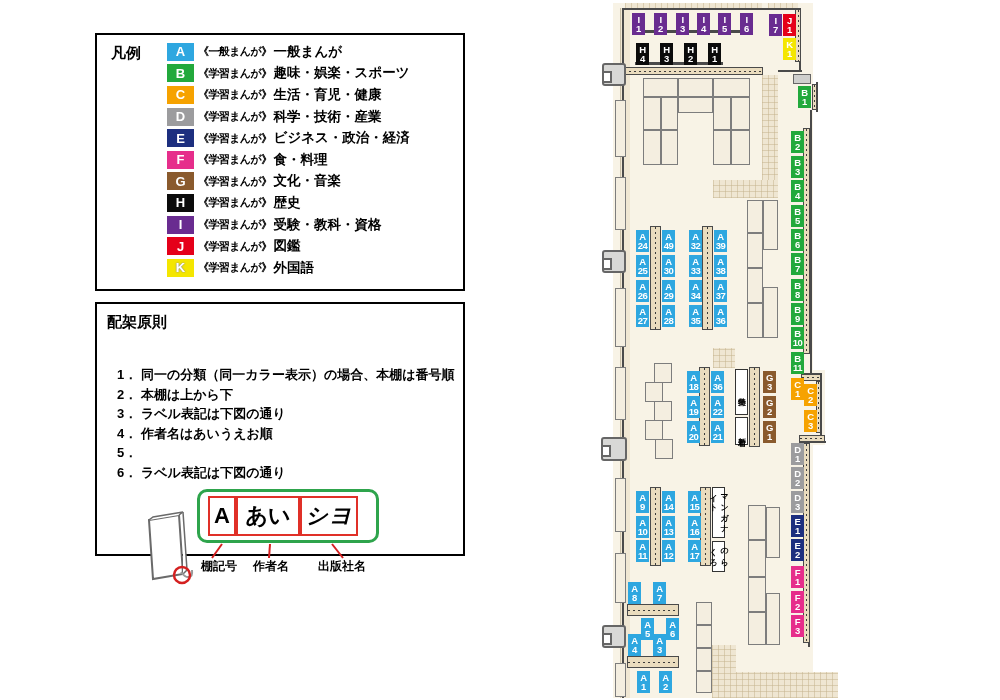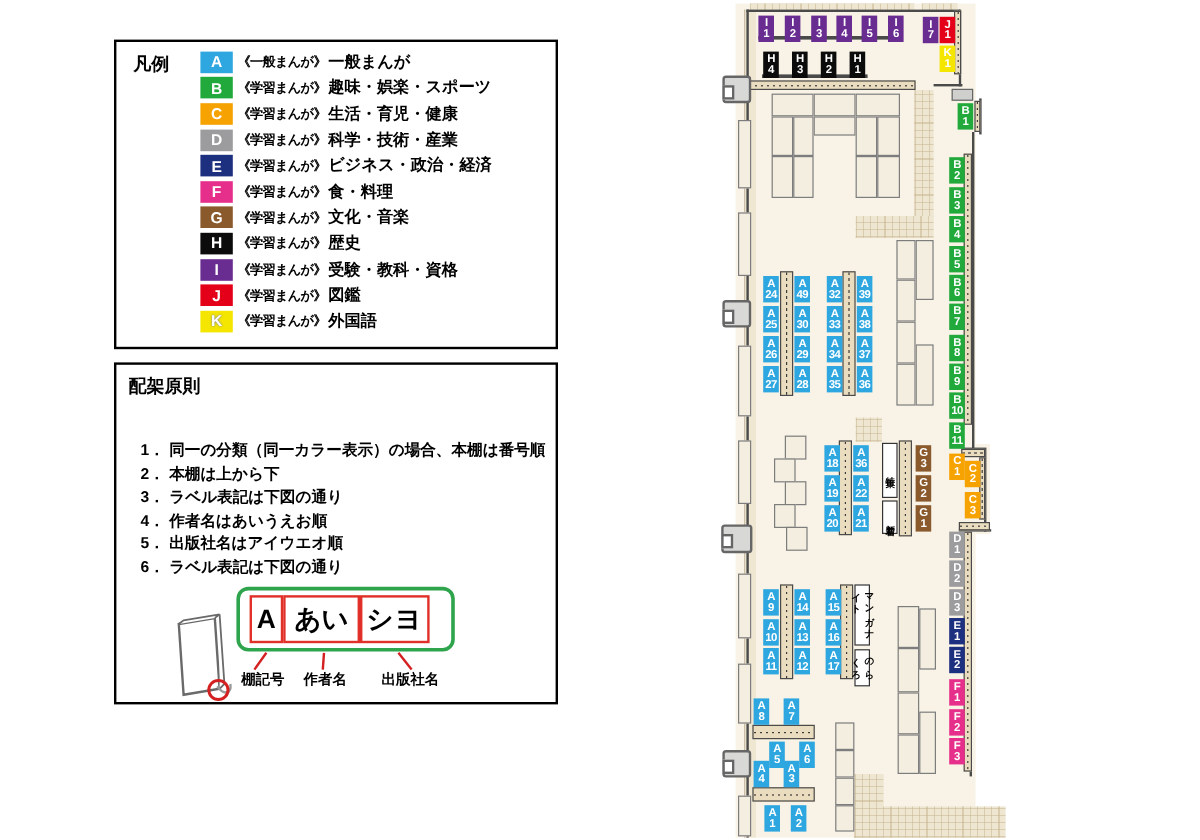--- a/index.html
+++ b/index.html
@@ -12,36 +12,36 @@
   .legend{left:95px;top:33px;width:370px;height:258px;}
   .legend-title{position:absolute;left:14px;top:9px;font-size:15px;font-weight:bold;}
   .legend-rows{position:absolute;left:70px;top:6px;}
   .lrow{display:flex;align-items:center;height:21.6px;}
   .chip-box{width:27px;height:18px;display:flex;align-items:center;justify-content:center;
             color:#fff;font-weight:bold;font-size:13px;flex:none;}
   .series{font-size:11px;font-weight:bold;letter-spacing:-0.6px;margin-left:4px;white-space:nowrap;}
   .cat{font-size:13.5px;font-weight:bold;margin-left:2px;white-space:nowrap;}
   .k-outline{color:#fff;text-shadow:0 0 2px #8f8f8f,0 0 1px #8f8f8f;}
 
-  .principles{left:95px;top:302px;width:370px;height:285px;}
+  .principles{left:95px;top:302px;width:370px;height:254px;}
   .p-title{position:absolute;left:10px;top:9px;font-size:15px;font-weight:bold;}
   .p-intro{position:absolute;left:20px;top:37px;font-size:13px;font-weight:bold;white-space:nowrap;}
   .rules{position:absolute;left:20px;top:61px;}
   .rrow{display:flex;font-size:13px;font-weight:bold;line-height:19.5px;white-space:nowrap;}
   .rnum{width:24px;flex:none;}
 
   
   .diagram{position:absolute;left:0;top:178px;width:366px;height:115px;}
   .gbox{position:absolute;left:100px;top:7px;width:182px;height:54px;border:3px solid #2ea44c;
         border-radius:10px;background:#fff;display:flex;align-items:center;padding-left:8px;box-sizing:border-box;}
   .tag{border:2px solid #e03028;height:40px;display:flex;align-items:center;justify-content:center;
        font-weight:bold;font-size:22px;background:#fff;box-sizing:border-box;}
   .tag-shelf{width:28px;}
   .tag-author{width:64px;}
-  .tag-pub{width:58px;letter-spacing:1px;}
+  .tag-pub{width:58px;letter-spacing:1px;font-style:italic;}
   .cap{position:absolute;top:76px;font-size:12px;font-weight:bold;white-space:nowrap;}
 
   
   .floor{position:absolute;background:#f8f3e6;}
   .band{position:absolute;background:#f0e7d3;border-left:1px solid #c9bfa8;box-sizing:border-box;}
   .hatch{position:absolute;background-color:#efe6d2;
          background-image:repeating-linear-gradient(0deg,rgba(196,178,140,.5) 0 1px,transparent 1px 6px),
                           repeating-linear-gradient(90deg,rgba(196,178,140,.5) 0 1px,transparent 1px 6px);}
   .wall{position:absolute;background:#4a4a4a;}
   .shelf{position:absolute;background:#f4eee0;border:1px solid #7d7d7d;box-sizing:border-box;}
@@ -140,21 +140,20 @@
         <div class="rrow">
           <span class="rnum">3．</span>
           <span>ラベル表記は下図の通り</span>
         </div>
         <div class="rrow">
           <span class="rnum">4．</span>
           <span>作者名はあいうえお順</span>
         </div>
         <div class="rrow">
           <span class="rnum">5．</span>
-          <span>出版社名はアイウエオ順</span>
         </div>
         <div class="rrow">
           <span class="rnum">6．</span>
           <span>ラベル表記は下図の通り</span>
         </div>
       </div>
 
     <div class="diagram">
       <svg width="366" height="115" style="position:absolute;left:0;top:0">
         <path d="M52 38 L82 33 L86 92 L56 97 Z" fill="#fff" stroke="#6a6a6a" stroke-width="2"></path>

